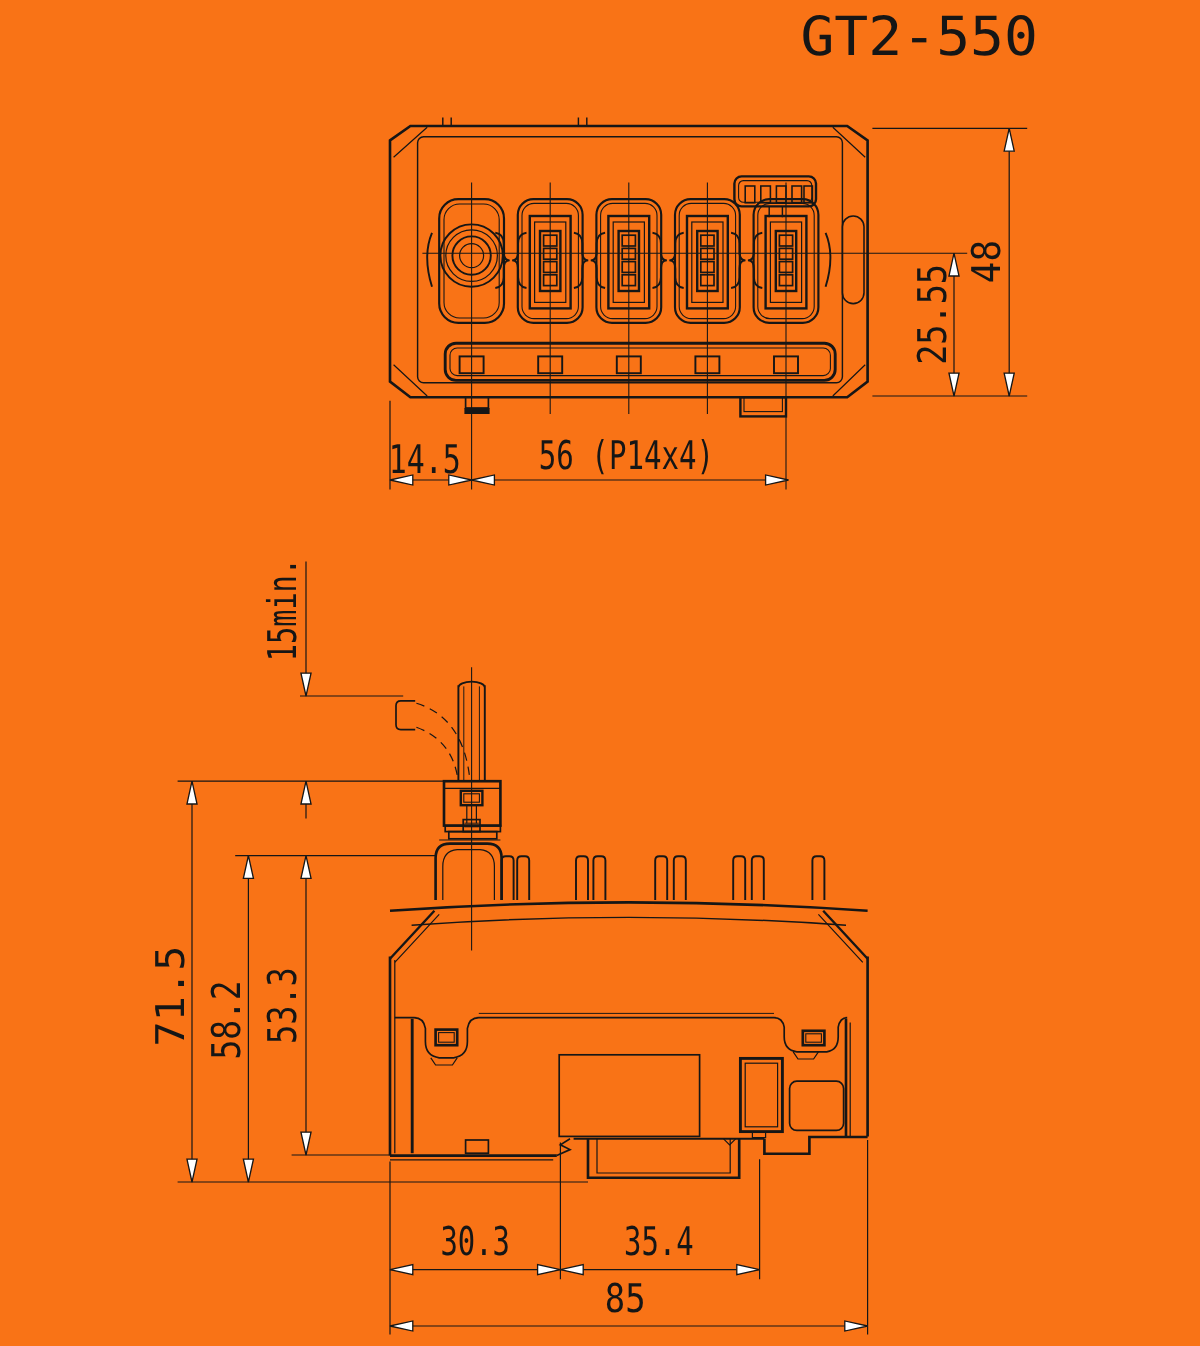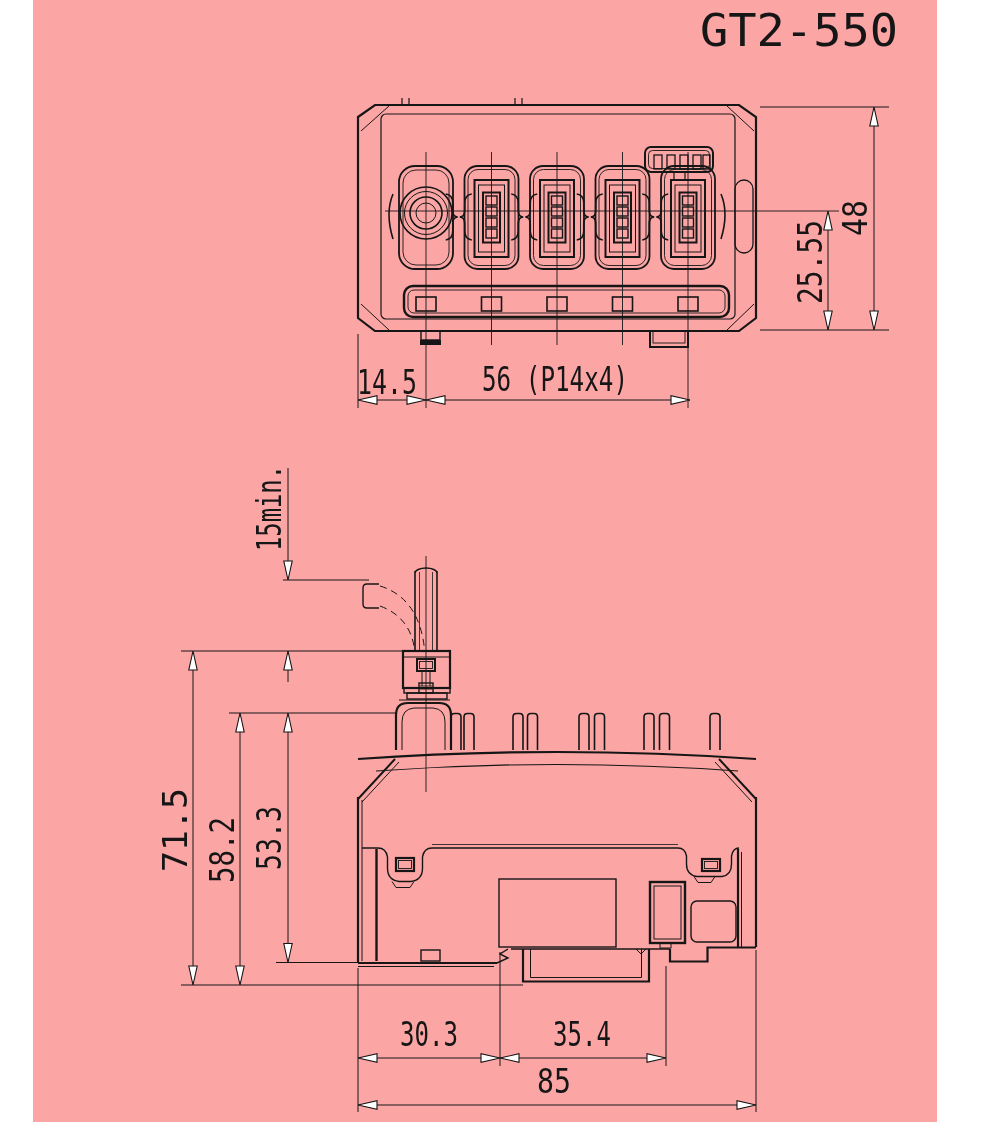--- a/index.html
+++ b/index.html
@@ -1,16 +1,16 @@
 <!DOCTYPE html>
 <html><head>
 <meta charset="utf-8">
 <style>
   html,body{margin:0;padding:0;background:#fff;}
-  .canvas{position:relative;width:904px;height:1122px;background:#fca5a5;overflow:hidden;margin-left:33px;}
+  .canvas{position:relative;width:1000px;height:1122px;background:#f97316;overflow:hidden;}
   svg{display:block;}
   text{font-family:"DejaVu Sans Mono","Liberation Mono",monospace;fill:#161616;}
   .dimtxt{font-size:33px;}
   .titletxt{font-size:45px;}
   .ln{stroke:#161616;fill:none;}
 </style>
 </head>
 <body>
 
 <div class="canvas">

